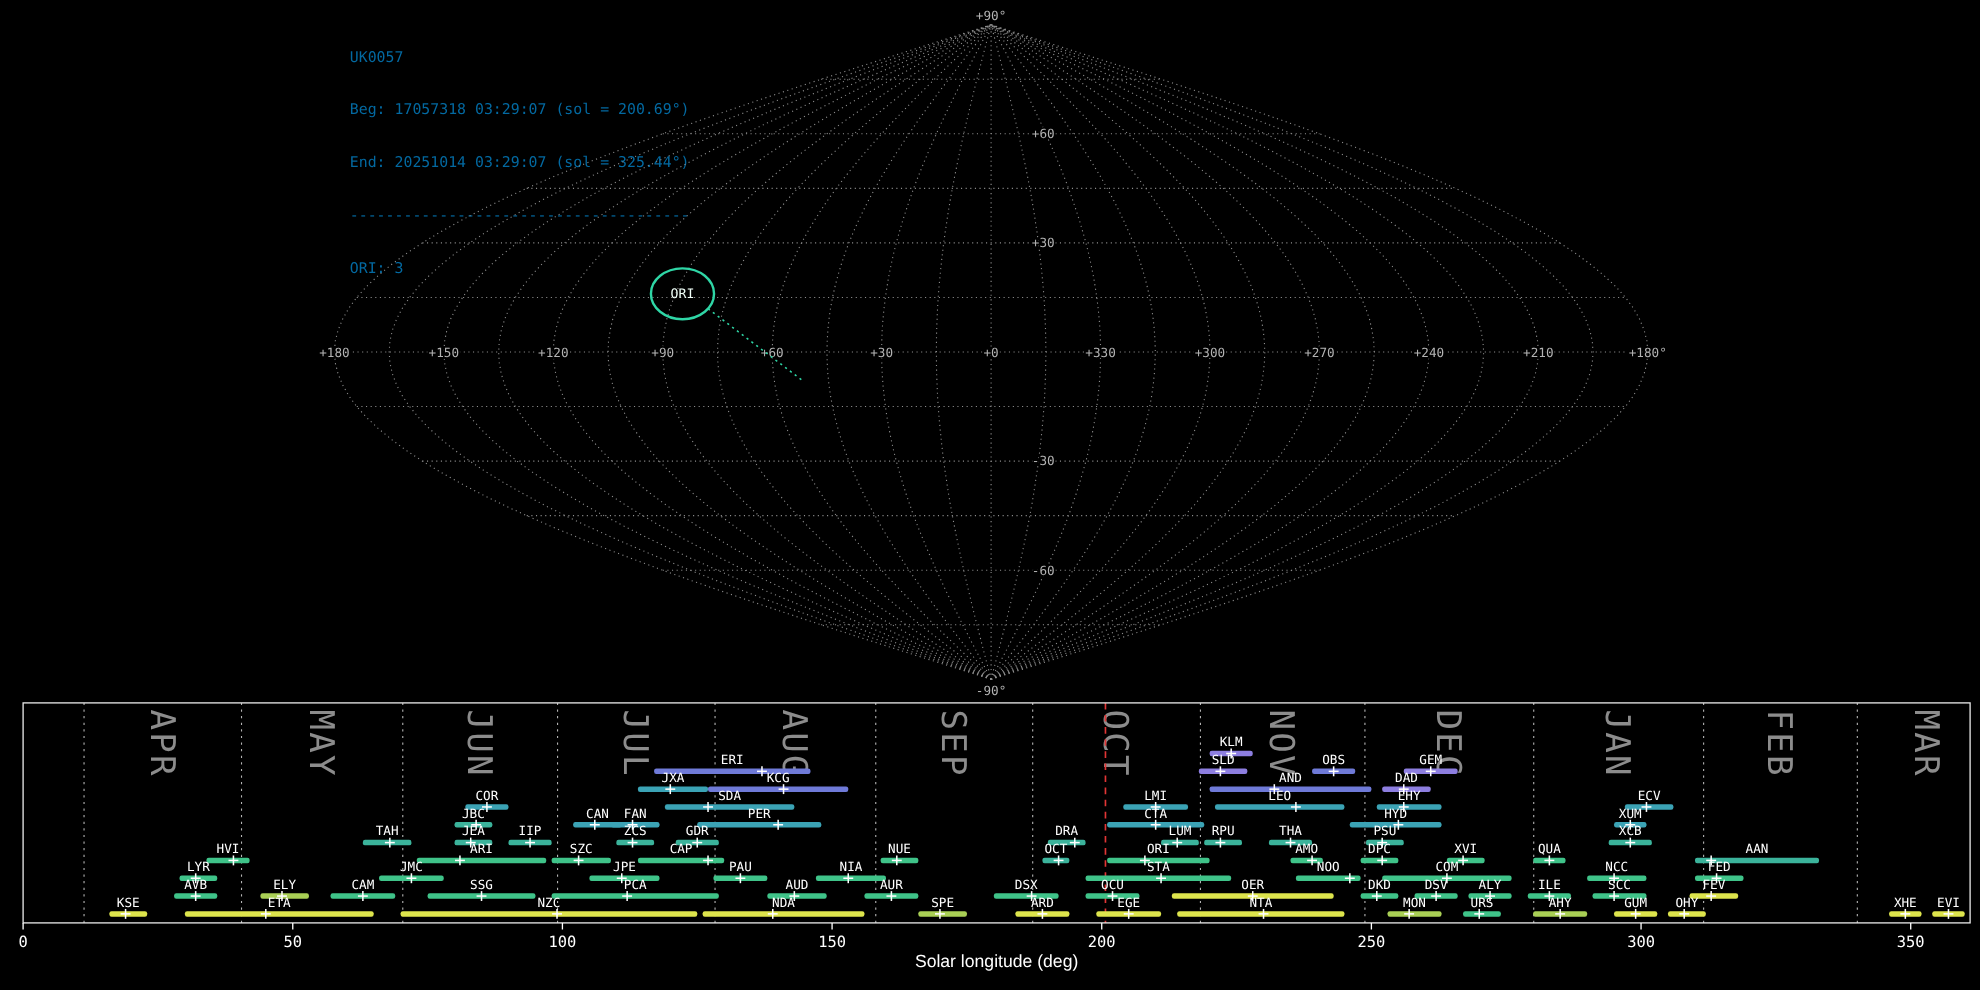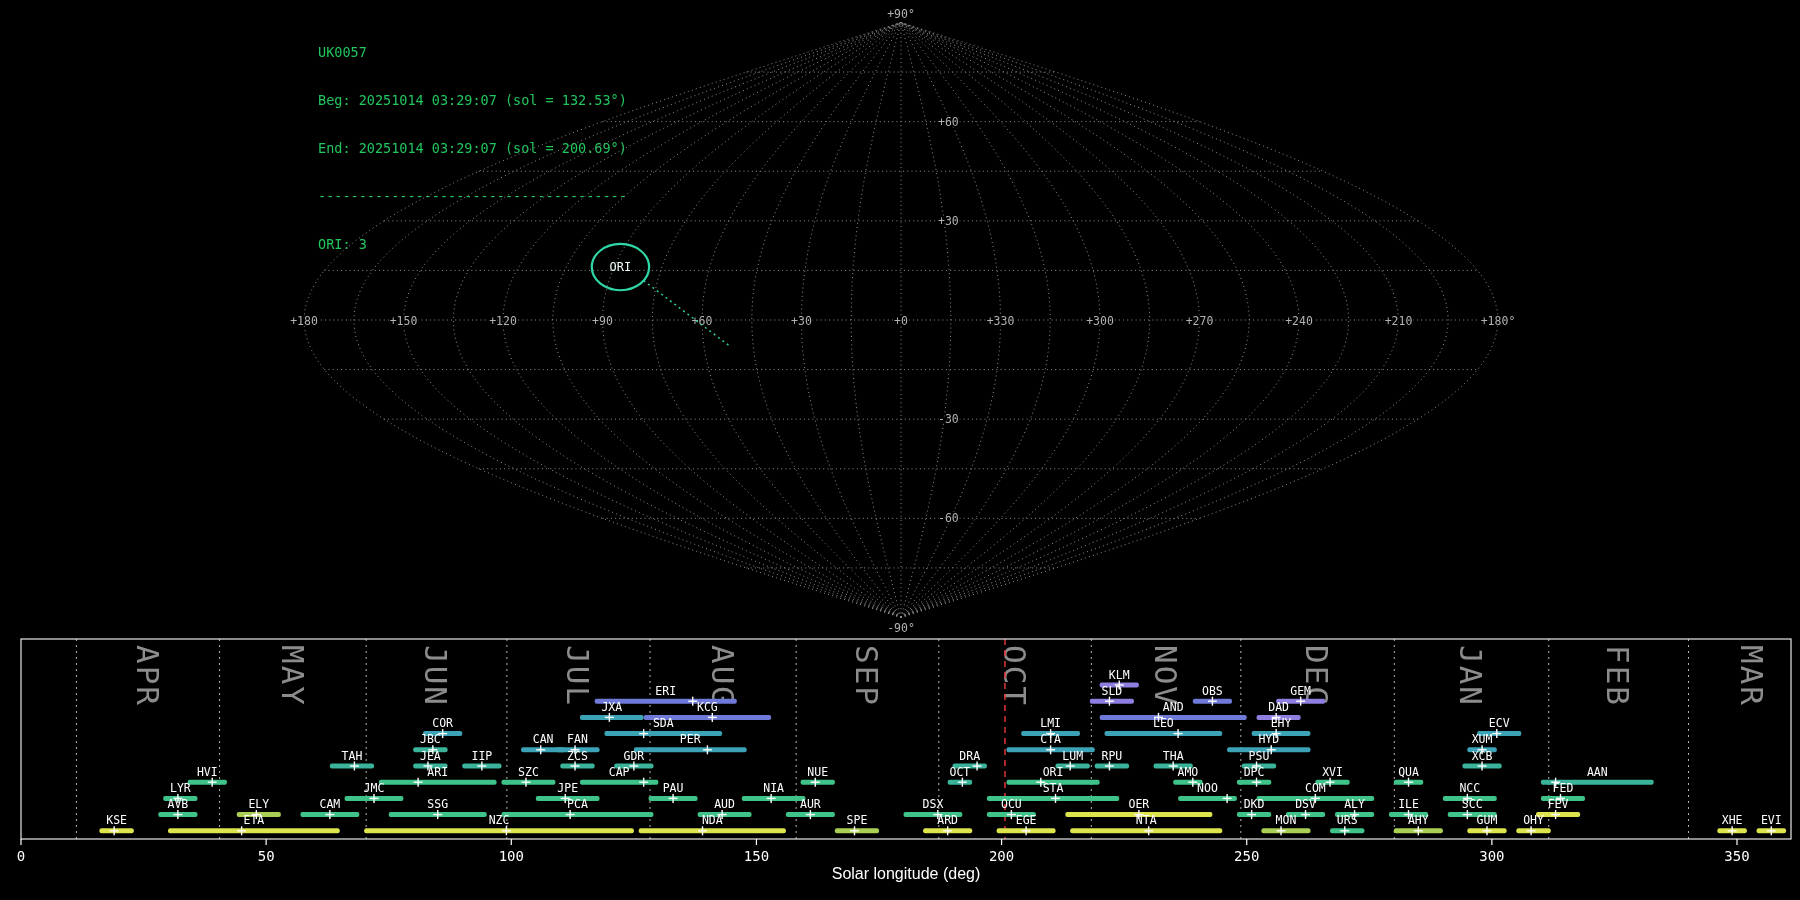--- a/index.html
+++ b/index.html
@@ -1,18 +1,18 @@
 <!DOCTYPE html>
 <html><head>
 <meta charset="utf-8">
 <style>
   html,body{margin:0;padding:0;background:#000;}
   .screen{position:relative;width:1800px;height:900px;background:#000;overflow:hidden;
           font-family:"DejaVu Sans Mono",monospace;}
-  .info-block{position:absolute;left:318px;top:12px;color:#22c55e;font-size:13.5px;
+  .info-block{position:absolute;left:318px;top:12px;color:#0369a1;font-size:13.5px;
               line-height:16px;white-space:pre;}
   svg{position:absolute;left:0;top:0;}
   .grid{stroke:#8f8f8f;stroke-width:1;stroke-dasharray:1 3.2;fill:none;}
   .maplabel{fill:#b3b3b3;font-size:11.5px;font-family:"DejaVu Sans Mono",monospace;
             paint-order:stroke;stroke:#000;stroke-width:3px;}
   .month-line{stroke:#b5b5b5;stroke-width:1;stroke-dasharray:2 4;}
   .month-label{fill:#8c8c8c;font-size:31px;letter-spacing:2px;
                font-family:"DejaVu Sans Mono",monospace;}
   .ticklabel{fill:#fff;font-size:14px;text-anchor:middle;font-family:"DejaVu Sans Mono",monospace;}
   .axis-title{fill:#fff;font-size:16px;text-anchor:middle;font-family:"Liberation Sans",sans-serif;}
@@ -21,22 +21,22 @@
   .chart-border{fill:none;stroke:#e8e8e8;stroke-width:1.2;}
   .current-line{stroke:#e23535;stroke-width:1.5;stroke-dasharray:6 5;}
   .peak{stroke:#fff;stroke-width:1.4;}
 </style>
 </head>
 <body>
 
 <div class="screen">
   <div class="info-block">
     <div>UK0057</div>
-    <div>Beg: 20251014 03:29:07 (sol = 132.53°)</div>
-    <div>End: 20251014 03:29:07 (sol = 200.69°)</div>
+    <div>Beg: 17057318 03:29:07 (sol = 200.69°)</div>
+    <div>End: 20251014 03:29:07 (sol = 325.44°)</div>
     <div>--------------------------------------</div>
     <div>ORI: 3</div>
   </div>
   <svg id="plot" width="1800" height="900" viewBox="0 0 1800 900">
     <g id="skymap">
         <line x1="746.4850300737951" y1="567.95" x2="1055.514969926205" y2="567.95" class="grid"></line>
         <line x1="602.5" y1="518.36" x2="1199.5" y2="518.36" class="grid"></line>
         <line x1="478.8572516316311" y1="468.77" x2="1323.142748368369" y2="468.77" class="grid"></line>
         <line x1="383.98283394069006" y1="419.18" x2="1418.01716605931" y2="419.18" class="grid"></line>
         <line x1="324.3422817054262" y1="369.59000000000003" x2="1477.657718294574" y2="369.59000000000003" class="grid"></line>

